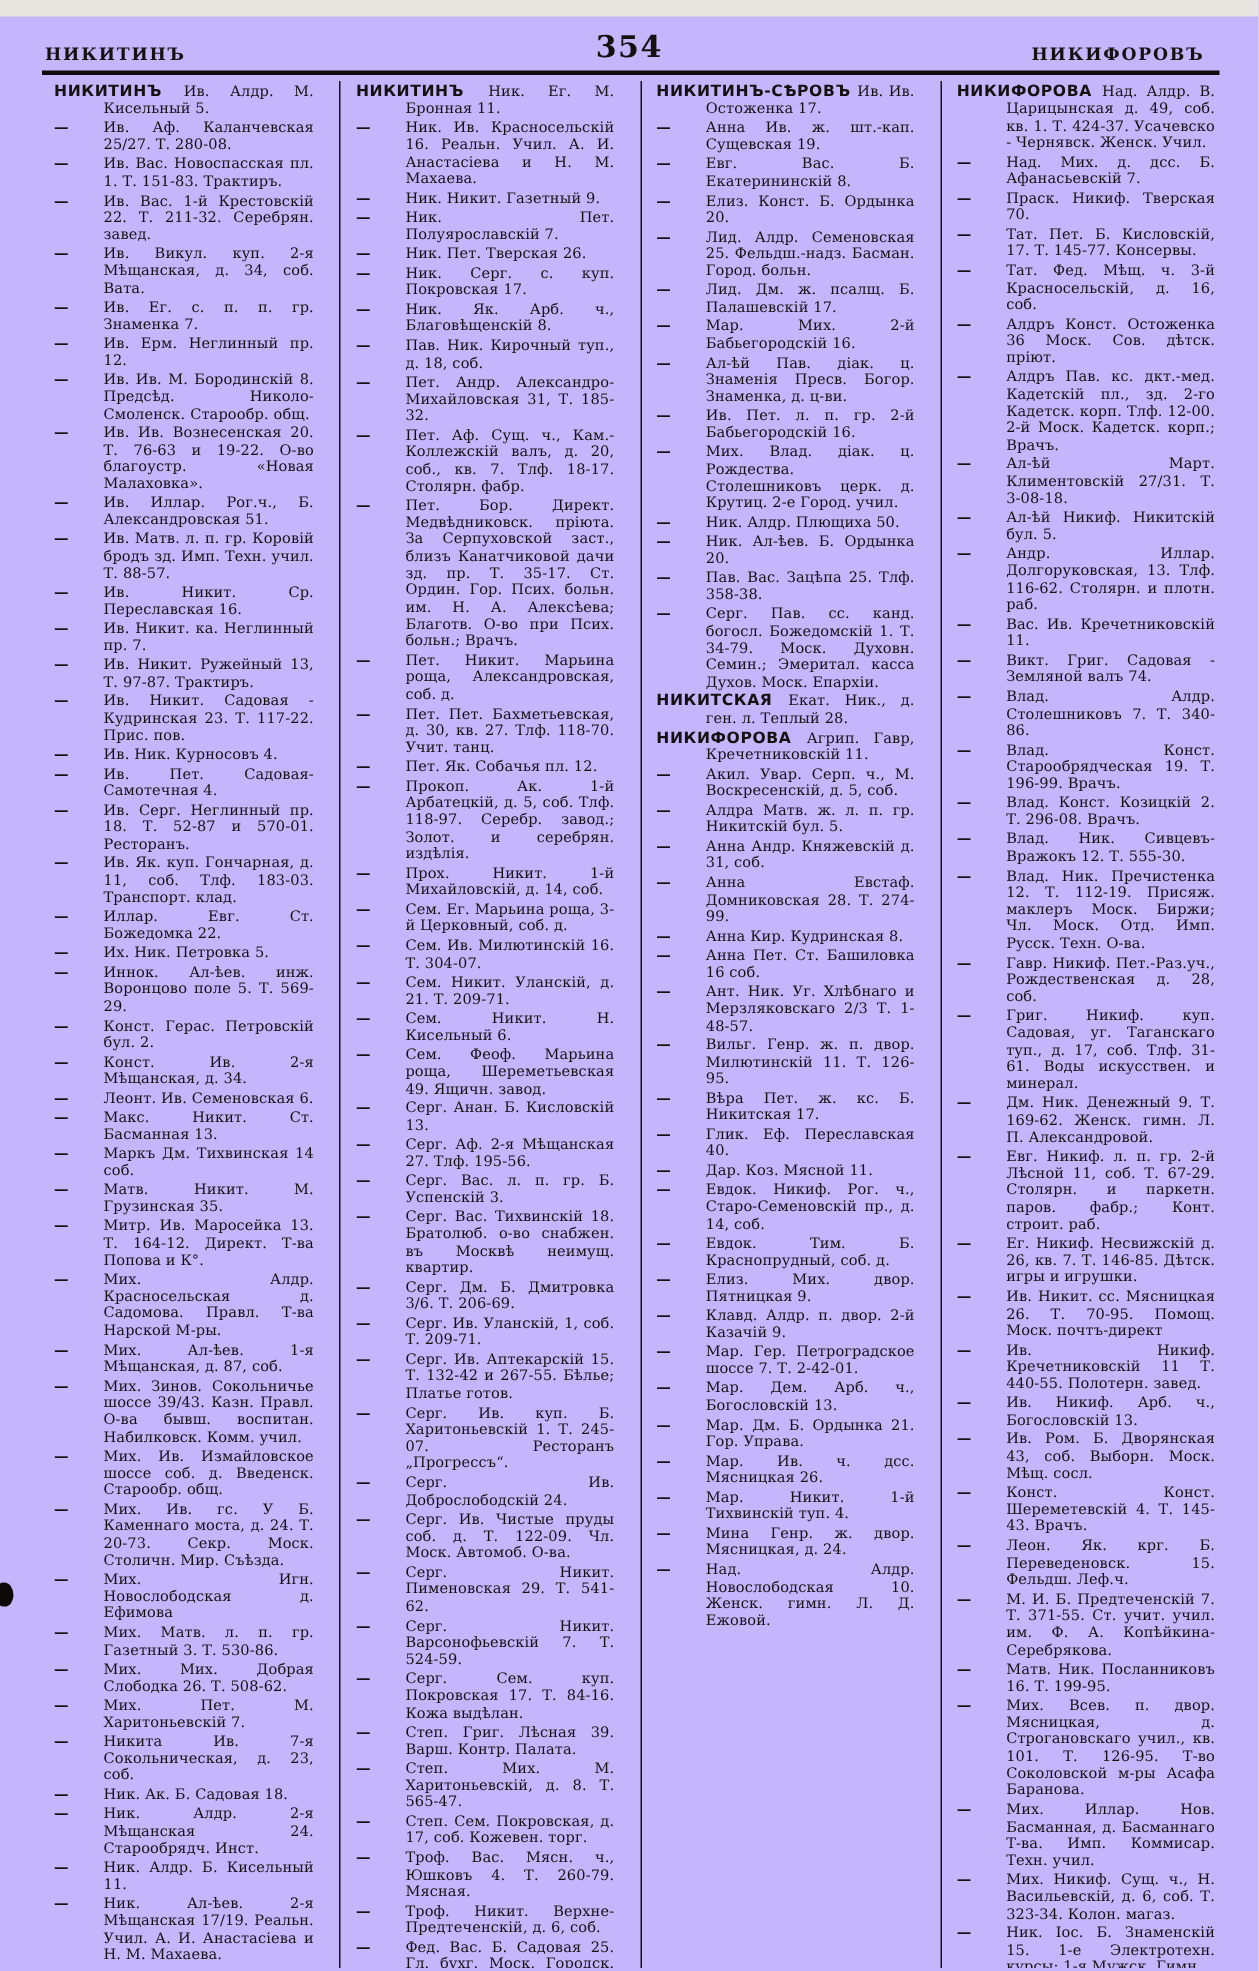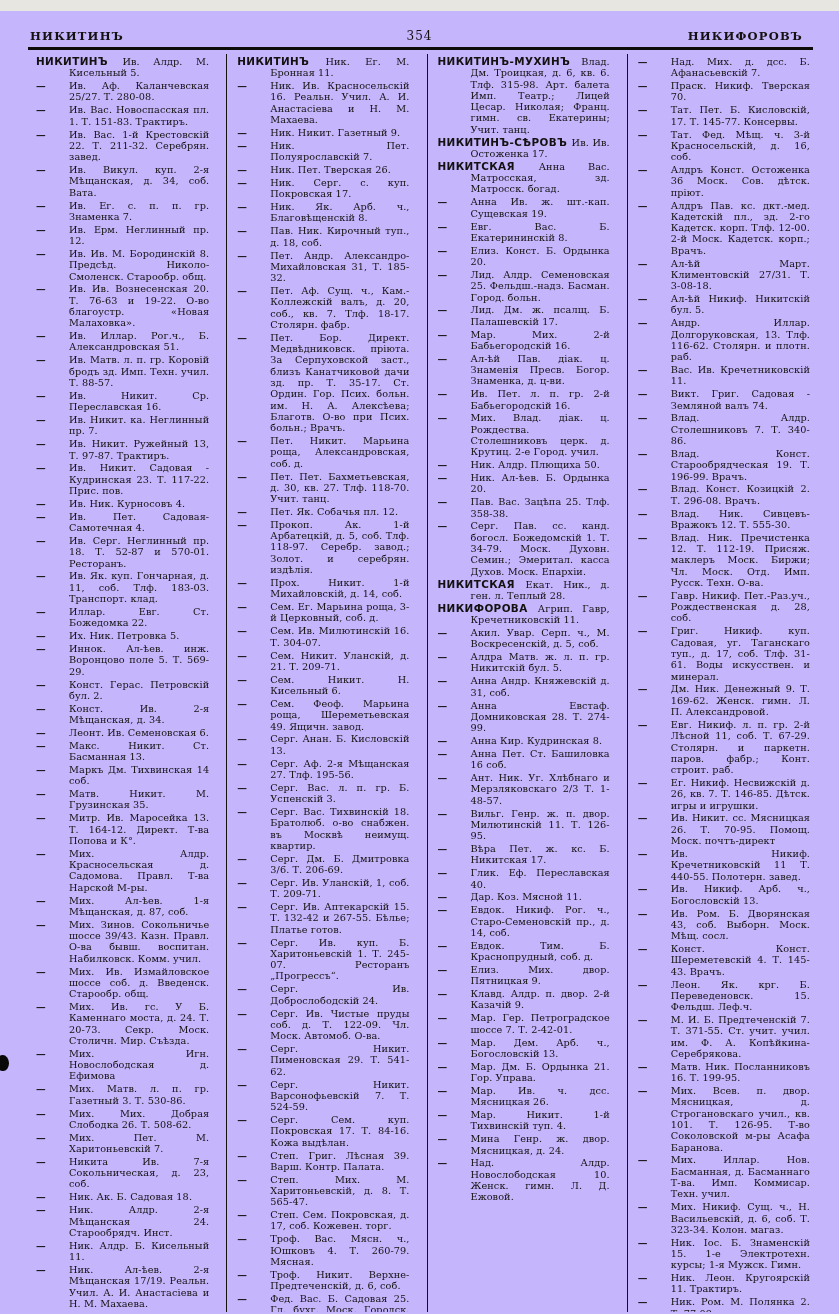--- a/index.html
+++ b/index.html
@@ -17,21 +17,21 @@
     position:relative;
     display:flex;align-items:flex-end;justify-content:space-between;
     padding:10px 36px 4px 30px;
     height:22px;
   }
   .running-title{
     font-weight:bold;font-size:11.5px;letter-spacing:1.2px;
   }
   .page-number{
     position:absolute;left:50%;transform:translateX(-50%);
-    font-weight:normal;font-size:12px;letter-spacing:1px;
+    font-weight:bold;font-size:20px;letter-spacing:1px;
   }
   .header-rule{
     margin:0 26px 0 28px;
     border-top:3.5px solid #0d0c0a;
     height:0;
   }
   .columns{
     display:grid;
     grid-template-columns:1fr 1fr 1fr 1fr;
     margin:4px 24px 0 26px;
@@ -169,23 +169,21 @@
         <p class="entry"><span class="dash">—</span>Степ. Григ. Лѣсная 39. Варш. Контр. Палата.</p>
         <p class="entry"><span class="dash">—</span>Степ. Мих. М. Харитоньевскій, д. 8. Т. 565-47.</p>
         <p class="entry"><span class="dash">—</span>Степ. Сем. Покровская, д. 17, соб. Кожевен. торг.</p>
         <p class="entry"><span class="dash">—</span>Троф. Вас. Мясн. ч., Юшковъ 4. Т. 260-79. Мясная.</p>
         <p class="entry"><span class="dash">—</span>Троф. Никит. Верхне-Предтеченскій, д. 6, соб.</p>
         <p class="entry"><span class="dash">—</span>Фед. Вас. Б. Садовая 25. Гл. бухг. Моск. Городск. Ломбарда.</p>
         <p class="entry"><span class="dash">—</span>Як. Ал-ѣев. Трифоновская соб. д. Т. 238-32.</p>
         <p class="entry"><span class="dash">—</span>Як. Ив. М. Тульская соб. д.</p>
       </div>
     <div class="col">
-        <p class="entry lead"><b>НИКИТИНЪ-МУХИНЪ </b>Влад. Дм. Троицкая, д. 6, кв. 6. Тлф. 315-98. Арт. балета Имп. Театр.; Лицей Цесар. Николая; Франц. гимн. св. Екатерины; Учит. танц.</p>
         <p class="entry lead"><b>НИКИТИНЪ-СѢРОВЪ </b>Ив. Ив. Остоженка 17.</p>
-        <p class="entry lead"><b>НИКИТСКАЯ </b>Анна Вас. Матросская, зд. Матросск. богад.</p>
         <p class="entry"><span class="dash">—</span>Анна Ив. ж. шт.-кап. Сущевская 19.</p>
         <p class="entry"><span class="dash">—</span>Евг. Вас. Б. Екатерининскій 8.</p>
         <p class="entry"><span class="dash">—</span>Елиз. Конст. Б. Ордынка 20.</p>
         <p class="entry"><span class="dash">—</span>Лид. Алдр. Семеновская 25. Фельдш.-надз. Басман. Город. больн.</p>
         <p class="entry"><span class="dash">—</span>Лид. Дм. ж. псалщ. Б. Палашевскій 17.</p>
         <p class="entry"><span class="dash">—</span>Мар. Мих. 2-й Бабьегородскій 16.</p>
         <p class="entry"><span class="dash">—</span>Ал-ѣй Пав. діак. ц. Знаменія Пресв. Богор. Знаменка, д. ц-ви.</p>
         <p class="entry"><span class="dash">—</span>Ив. Пет. л. п. гр. 2-й Бабьегородскій 16.</p>
         <p class="entry"><span class="dash">—</span>Мих. Влад. діак. ц. Рождества. Столешниковъ церк. д. Крутиц. 2-е Город. учил.</p>
         <p class="entry"><span class="dash">—</span>Ник. Алдр. Плющиха 50.</p>
@@ -211,20 +209,21 @@
         <p class="entry"><span class="dash">—</span>Клавд. Алдр. п. двор. 2-й Казачій 9.</p>
         <p class="entry"><span class="dash">—</span>Мар. Гер. Петроградское шоссе 7. Т. 2-42-01.</p>
         <p class="entry"><span class="dash">—</span>Мар. Дем. Арб. ч., Богословскій 13.</p>
         <p class="entry"><span class="dash">—</span>Мар. Дм. Б. Ордынка 21. Гор. Управа.</p>
         <p class="entry"><span class="dash">—</span>Мар. Ив. ч. дсс. Мясницкая 26.</p>
         <p class="entry"><span class="dash">—</span>Мар. Никит. 1-й Тихвинскій туп. 4.</p>
         <p class="entry"><span class="dash">—</span>Мина Генр. ж. двор. Мясницкая, д. 24.</p>
         <p class="entry"><span class="dash">—</span>Над. Алдр. Новослободская 10. Женск. гимн. Л. Д. Ежовой.</p>
       </div>
     <div class="col">
+        <p class="entry lead"><b>НИКИФОРОВА </b>Над. Алдр. В. Царицынская д. 49, соб. кв. 1. Т. 424-37. Усачевско - Чернявск. Женск. Учил.</p>
         <p class="entry"><span class="dash">—</span>Над. Мих. д. дсс. Б. Афанасьевскій 7.</p>
         <p class="entry"><span class="dash">—</span>Праск. Никиф. Тверская 70.</p>
         <p class="entry"><span class="dash">—</span>Тат. Пет. Б. Кисловскій, 17. Т. 145-77. Консервы.</p>
         <p class="entry"><span class="dash">—</span>Тат. Фед. Мѣщ. ч. 3-й Красносельскій, д. 16, соб.</p>
         <p class="entry"><span class="dash">—</span>Алдръ Конст. Остоженка 36 Моск. Сов. дѣтск. пріют.</p>
         <p class="entry"><span class="dash">—</span>Алдръ Пав. кс. дкт.-мед. Кадетскій пл., зд. 2-го Кадетск. корп. Тлф. 12-00. 2-й Моск. Кадетск. корп.; Врачъ.</p>
         <p class="entry"><span class="dash">—</span>Ал-ѣй Март. Климентовскій 27/31. Т. 3-08-18.</p>
         <p class="entry"><span class="dash">—</span>Ал-ѣй Никиф. Никитскій бул. 5.</p>
         <p class="entry"><span class="dash">—</span>Андр. Иллар. Долгоруковская, 13. Тлф. 116-62. Столярн. и плотн. раб.</p>
         <p class="entry"><span class="dash">—</span>Вас. Ив. Кречетниковскій 11.</p>

